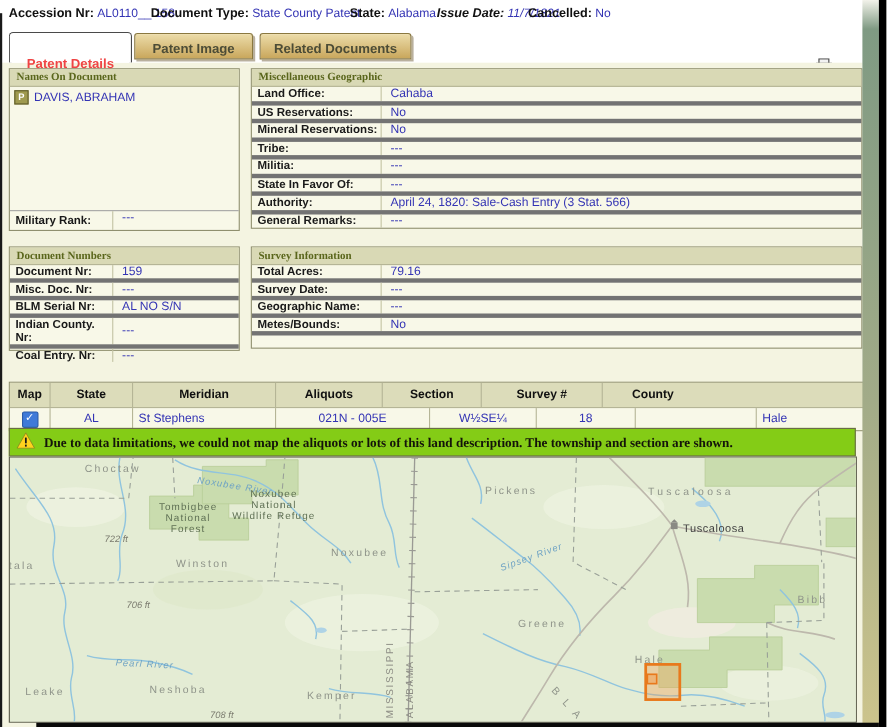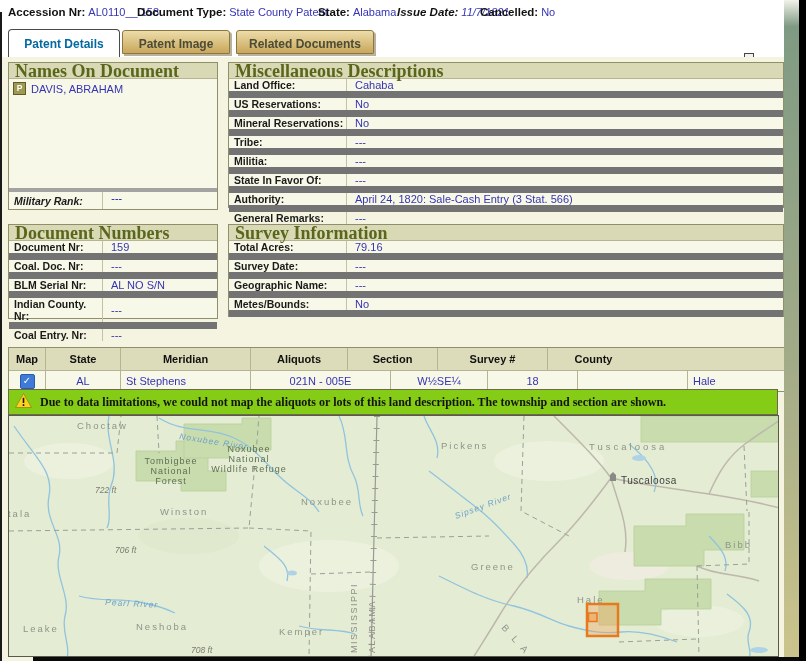--- a/index.html
+++ b/index.html
@@ -6,51 +6,51 @@
   .page{position:relative;width:806px;height:661px;background:#ffffff;overflow:hidden;
         font-family:"Liberation Sans",sans-serif;font-size:11px;color:#1a1a1a;}
   
   .top-header{position:absolute;left:0;top:0;width:784px;height:28px;background:#ffffff;}
   .hpair{position:absolute;top:6px;white-space:nowrap;}
   .hlabel{font-weight:bold;font-size:11.5px;color:#111;}
   .hvalue{color:#3434b4;font-size:11px;margin-left:3px;}
   
   .tabstrip{position:absolute;left:0;top:28px;width:784px;height:29px;background:#ffffff;}
   .tab{position:absolute;box-sizing:border-box;text-align:center;font-weight:bold;font-size:12px;cursor:pointer;}
-  .tab-active{left:8px;top:1px;width:112px;height:28px;background:#ffffff;color:#0369a1;
-              border:1px solid #4a4a4a;border-bottom:none;border-radius:4px 4px 0 0;padding-top:7px;z-index:3;}
+  .tab-active{left:8px;top:1px;width:112px;height:28px;background:#ffffff;color:#ef4444;
+              border:1px solid #4a4a4a;border-bottom:none;border-radius:4px 4px 0 0;padding-top:21px;z-index:3;}
   .tab-gold{top:2px;height:24px;color:#4c4c36;padding-top:6px;
             background:linear-gradient(#ecdca9,#c9a75c);
             border:1px solid #8a7840;border-radius:3px 3px 0 0;
             box-shadow:2px 2px 0 rgba(100,80,40,.45);}
   .tab-image{left:122px;width:108px;}
   .tab-related{left:236px;width:138px;}
   .printer{position:absolute;right:26px;top:9px;display:flex;align-items:center;gap:4px;
            font-family:"Liberation Serif",serif;font-size:12.5px;color:#111;cursor:pointer;margin-top:16px;}
   
   .content-bg{position:absolute;left:0;top:57px;width:784px;height:604px;background:#f4f4e1;}
   .box{position:absolute;box-sizing:border-box;border:1px solid #8f8f6e;background:#f8f8e8;display:flex;flex-direction:column;}
   .box-title{height:16px;flex:0 0 16px;background:#d9d9b5;border-bottom:1px solid #b5b596;
-             font-family:"Liberation Serif",serif;font-weight:bold;font-size:18px;color:#5a661c;
+             font-family:"Liberation Serif",serif;font-weight:bold;font-size:10px;color:#5a661c;
              padding:1px 0 0 6px;box-sizing:border-box;line-height:14px;}
   .box-rows{flex:1;display:flex;flex-direction:column;justify-content:space-between;}
-  .irow{flex:1;display:flex;align-items:center;border-top:7px solid #737373;}
+  .irow{flex:1;display:flex;align-items:center;border-top:4px solid #737373;}
   .irow:first-child{border-top:none;}
   .ilabel{font-weight:bold;font-size:10.5px;padding-left:5px;box-sizing:border-box;height:100%;
           display:flex;align-items:center;border-right:1px solid #c3c3a3;}
   .ivalue{color:#3434b4;padding-left:8px;}
   .w115{width:118px;flex:0 0 118px;}
   .w94{width:94px;flex:0 0 94px;}
   
   .names-body{flex:1;padding:3px 4px;}
   .name-entry{display:flex;align-items:center;gap:5px;}
   .picon{width:11px;height:11px;background:#9f9a4f;border:1px solid #5f5c2a;color:#fff;font-size:8.5px;
          font-weight:bold;text-align:center;line-height:11px;flex:0 0 11px;}
   .name-link{color:#3434b4;cursor:pointer;}
-  .milrow{flex:0 0 17px;display:flex;align-items:flex-start;border-top:4px solid #a3a3a3;font-style:italic;}
+  .milrow{flex:0 0 17px;display:flex;align-items:flex-start;border-top:1px solid #a3a3a3;}
   
   .land-title{position:absolute;left:8px;top:332px;width:770px;height:15px;box-sizing:border-box;
               background:#d9d9b5;border:1px solid #8f8f6e;border-bottom:none;
               font-family:"Liberation Serif",serif;font-weight:bold;font-size:13px;color:#5a661c;
               padding-left:6px;line-height:14px;}
   .land-table{position:absolute;left:8px;top:347px;width:778px;box-sizing:border-box;border:1px solid #8f8f6e;}
   .trow{display:flex;}
   .thead{background:#dcdcba;height:22px;}
   .tbody{background:#f8f8e8;height:20px;border-top:1px solid #b5b596;}
   .tcell{box-sizing:border-box;border-left:1px solid #b5b596;display:flex;align-items:center;justify-content:center;
@@ -126,21 +126,21 @@
         <span class="name-link">DAVIS, ABRAHAM</span>
       </div>
     </div>
     <div class="milrow">
       <span class="ilabel w94" style="border-right:1px solid #c3c3a3;">Military Rank:</span>
       <span class="ivalue">---</span>
     </div>
   </div>
 
   <div class="box" style="left:228px;top:62px;width:556px;height:146px;">
-    <div class="box-title">Miscellaneous Descriptions</div>
+    <div class="box-title">Miscellaneous Geographic</div>
     <div class="box-rows">
       <div class="irow">
           <span class="ilabel w115">Land Office:</span>
           <span class="ivalue">Cahaba</span>
         </div>
       <div class="irow">
           <span class="ilabel w115">US Reservations:</span>
           <span class="ivalue">No</span>
         </div>
       <div class="irow">
@@ -171,21 +171,21 @@
   </div>
 
   <div class="box" style="left:8px;top:224px;width:210px;height:95px;">
     <div class="box-title">Document Numbers</div>
     <div class="box-rows">
       <div class="irow">
           <span class="ilabel w94">Document Nr:</span>
           <span class="ivalue">159</span>
         </div>
       <div class="irow">
-          <span class="ilabel w94">Coal. Doc. Nr:</span>
+          <span class="ilabel w94">Misc. Doc. Nr:</span>
           <span class="ivalue">---</span>
         </div>
       <div class="irow">
           <span class="ilabel w94">BLM Serial Nr:</span>
           <span class="ivalue">AL NO S/N</span>
         </div>
       <div class="irow">
           <span class="ilabel w94">Indian County. Nr:</span>
           <span class="ivalue">---</span>
         </div>

